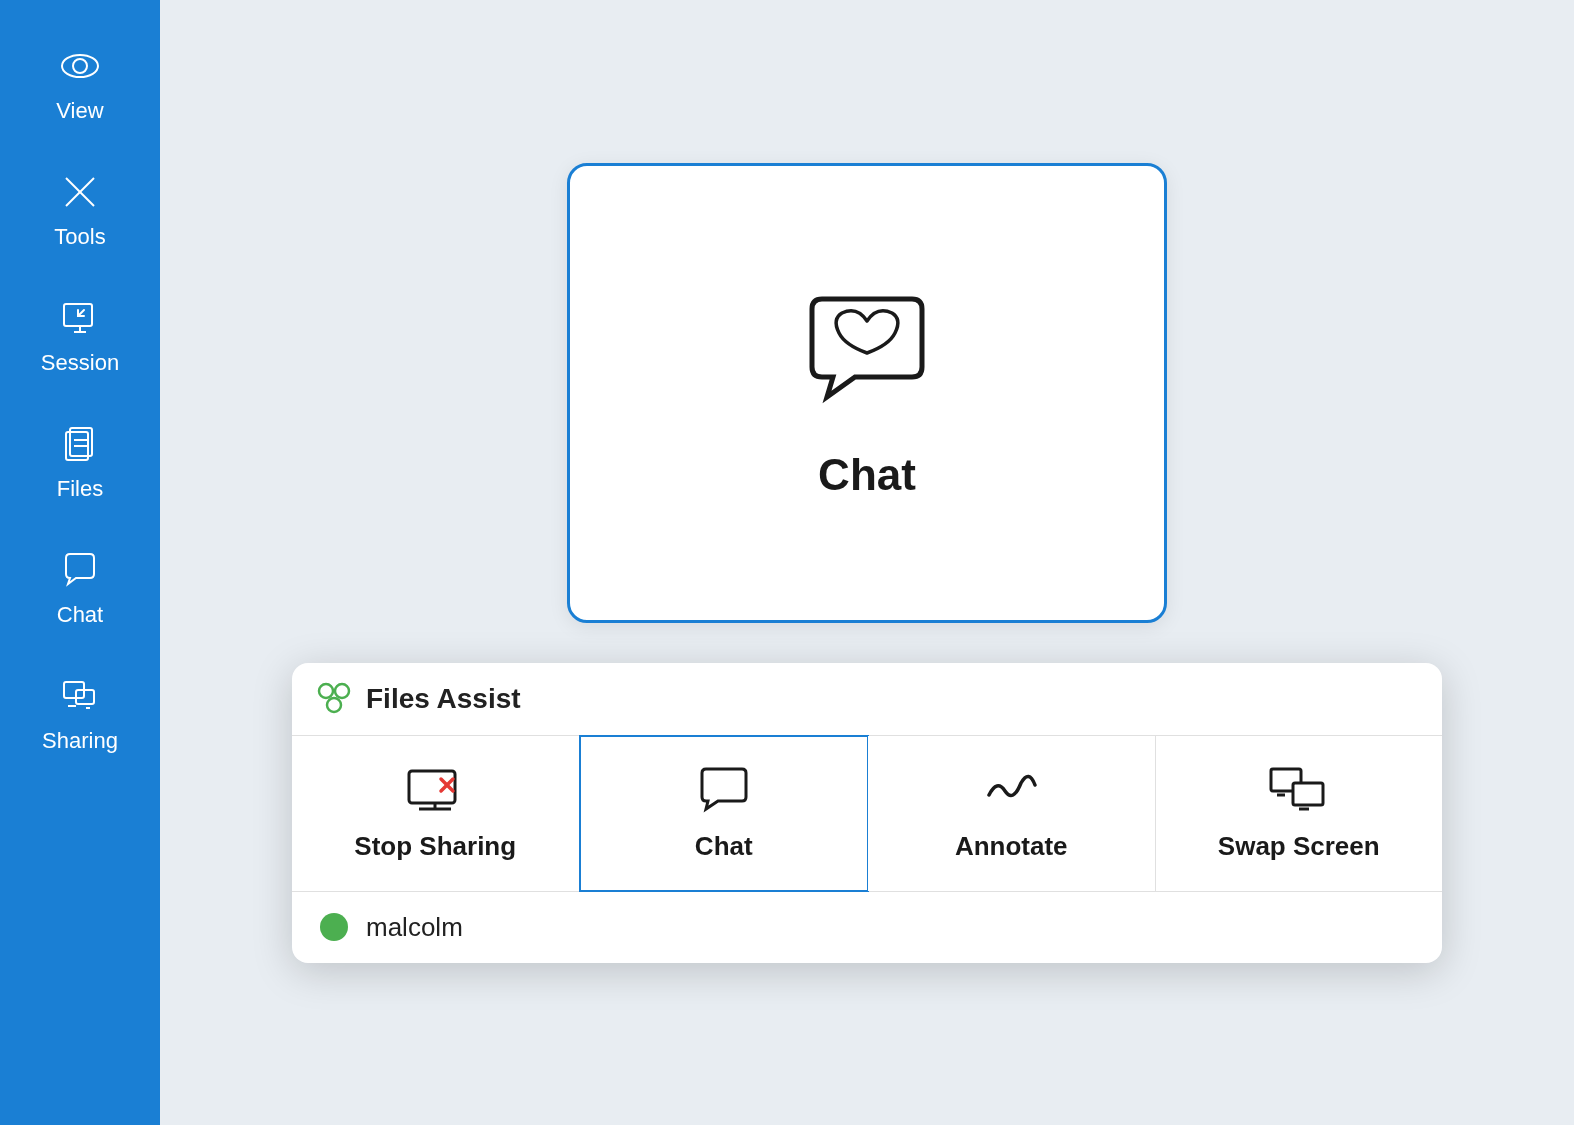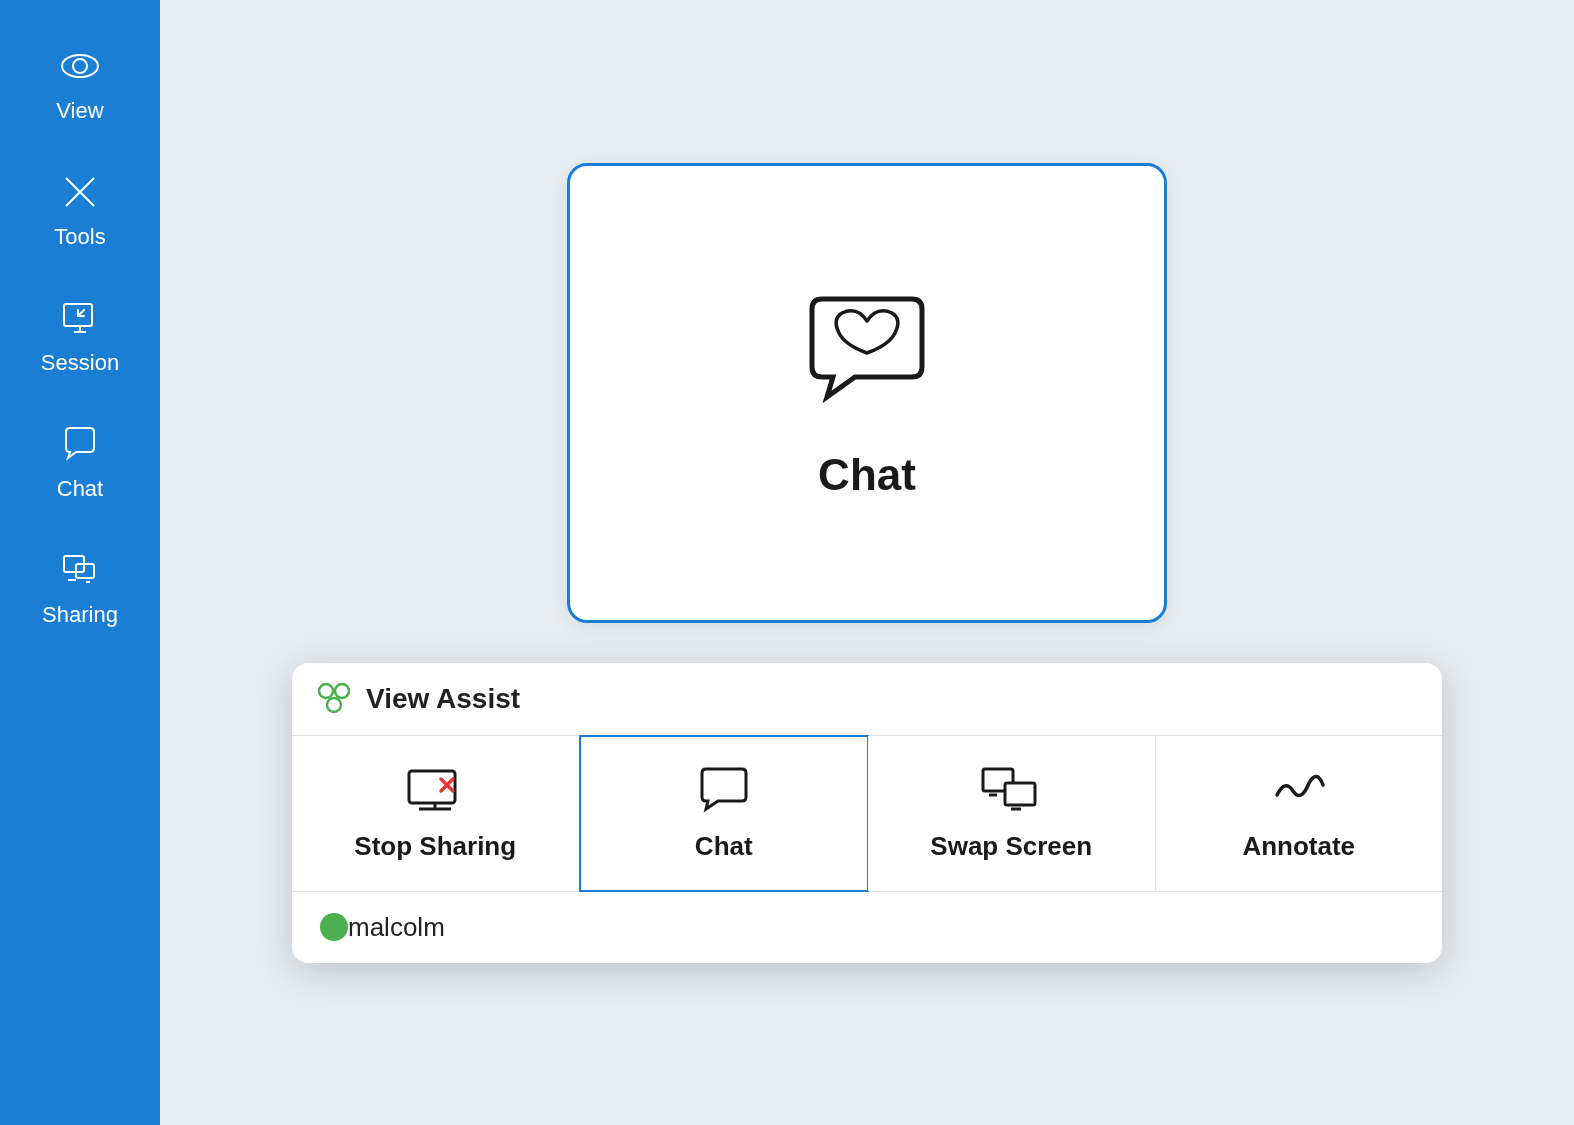--- a/index.html
+++ b/index.html
@@ -151,21 +151,21 @@
       font-size: 26px;
       font-weight: 700;
       color: #1a1a1a;
     }
 
     
     .user-row {
       display: flex;
       align-items: center;
       padding: 20px 28px;
-      gap: 0;
+      gap: 18px;
     }
     .user-dot {
       width: 28px;
       height: 28px;
       border-radius: 50%;
       background: #4caf50;
       flex-shrink: 0;
     }
     .user-name {
       font-size: 26px;
@@ -204,20 +204,31 @@
         <rect x="4" y="6" width="28" height="22" rx="2"></rect>
         <path d="M14 34 h12"></path>
         <path d="M20 28 v6"></path>
         <path d="M24 18 l-6 0 0-6" stroke-linecap="round"></path>
         <path d="M24 12 l-6 6" stroke-linecap="round"></path>
       </svg>
     </div>
     <span class="item-label">Session</span>
   </div>
 
+  <div class="sidebar-item">
+    <div class="icon-wrap">
+      <svg viewBox="0 0 40 40" stroke="white" stroke-width="2.2" fill="none">
+        <rect x="6" y="8" width="22" height="28" rx="2"></rect>
+        <rect x="10" y="4" width="22" height="28" rx="2"></rect>
+        <line x1="14" y1="16" x2="28" y2="16"></line>
+        <line x1="14" y1="22" x2="28" y2="22"></line>
+      </svg>
+    </div>
+    <span class="item-label">Files</span>
+  </div>
 
   <div class="sidebar-item">
     <div class="icon-wrap">
       <svg viewBox="0 0 40 40" stroke="white" stroke-width="2.2" fill="none">
         <path d="M6 8 Q6 4 10 4 L30 4 Q34 4 34 8 L34 24 Q34 28 30 28 L16 28 L8 34 L10 28 L10 28 Q6 28 6 24 Z"></path>
       </svg>
     </div>
     <span class="item-label">Chat</span>
   </div>
 
@@ -251,21 +262,21 @@
 
     <div class="zoho-dialog-header">
       <div class="zoho-logo">
 
         <svg class="zoho-logo-icon" viewBox="0 0 36 36">
           <circle cx="10" cy="10" r="7" fill="none" stroke="#4CAF50" stroke-width="2.5"></circle>
           <circle cx="26" cy="10" r="7" fill="none" stroke="#4CAF50" stroke-width="2.5"></circle>
           <circle cx="18" cy="24" r="7" fill="none" stroke="#4CAF50" stroke-width="2.5"></circle>
         </svg>
       </div>
-      <span class="zoho-dialog-title">View Assist</span>
+      <span class="zoho-dialog-title">Files Assist</span>
     </div>
 
     <div class="action-row">
 
       <div class="action-btn">
         <svg viewBox="0 0 60 52" fill="none">
           <rect x="4" y="6" width="46" height="32" rx="3" stroke="#1a1a1a" stroke-width="3"></rect>
           <line x1="14" y1="44" x2="46" y2="44" stroke="#1a1a1a" stroke-width="3"></line>
           <line x1="30" y1="38" x2="30" y2="44" stroke="#1a1a1a" stroke-width="3"></line>
           <line x1="36" y1="14" x2="48" y2="26" stroke="#e53935" stroke-width="3.5" stroke-linecap="round"></line>
@@ -276,35 +287,35 @@
 
       <div class="action-btn active">
         <svg viewBox="0 0 60 52" fill="none">
           <path d="M8 8 Q8 4 12 4 L48 4 Q52 4 52 8 L52 32 Q52 36 48 36 L24 36 L12 44 L14 36 L12 36 Q8 36 8 32 Z" stroke="#1a1a1a" stroke-width="3" fill="none"></path>
         </svg>
         <span class="btn-label">Chat</span>
       </div>
 
       <div class="action-btn">
         <svg viewBox="0 0 60 52" fill="none">
+          <path d="M8 30 Q16 14 24 26 Q32 38 40 18 Q48 4 54 20" stroke="#1a1a1a" stroke-width="3.5" stroke-linecap="round" stroke-linejoin="round" fill="none"></path>
+        </svg>
+        <span class="btn-label">Annotate</span>
+      </div>
+
+      <div class="action-btn">
+        <svg viewBox="0 0 60 52" fill="none">
           <rect x="2" y="4" width="30" height="22" rx="2" stroke="#1a1a1a" stroke-width="3"></rect>
           <rect x="24" y="18" width="30" height="22" rx="2" stroke="#1a1a1a" stroke-width="3" fill="white"></rect>
           <line x1="30" y1="44" x2="40" y2="44" stroke="#1a1a1a" stroke-width="3"></line>
           <line x1="8" y1="30" x2="16" y2="30" stroke="#1a1a1a" stroke-width="3"></line>
         </svg>
         <span class="btn-label">Swap Screen</span>
       </div>
 
-      <div class="action-btn">
-        <svg viewBox="0 0 60 52" fill="none">
-          <path d="M8 30 Q16 14 24 26 Q32 38 40 18 Q48 4 54 20" stroke="#1a1a1a" stroke-width="3.5" stroke-linecap="round" stroke-linejoin="round" fill="none"></path>
-        </svg>
-        <span class="btn-label">Annotate</span>
-      </div>
-
     </div>
 
     <div class="user-row">
       <div class="user-dot"></div>
       <span class="user-name">malcolm</span>
     </div>
 
   </div>
 </div>
 

